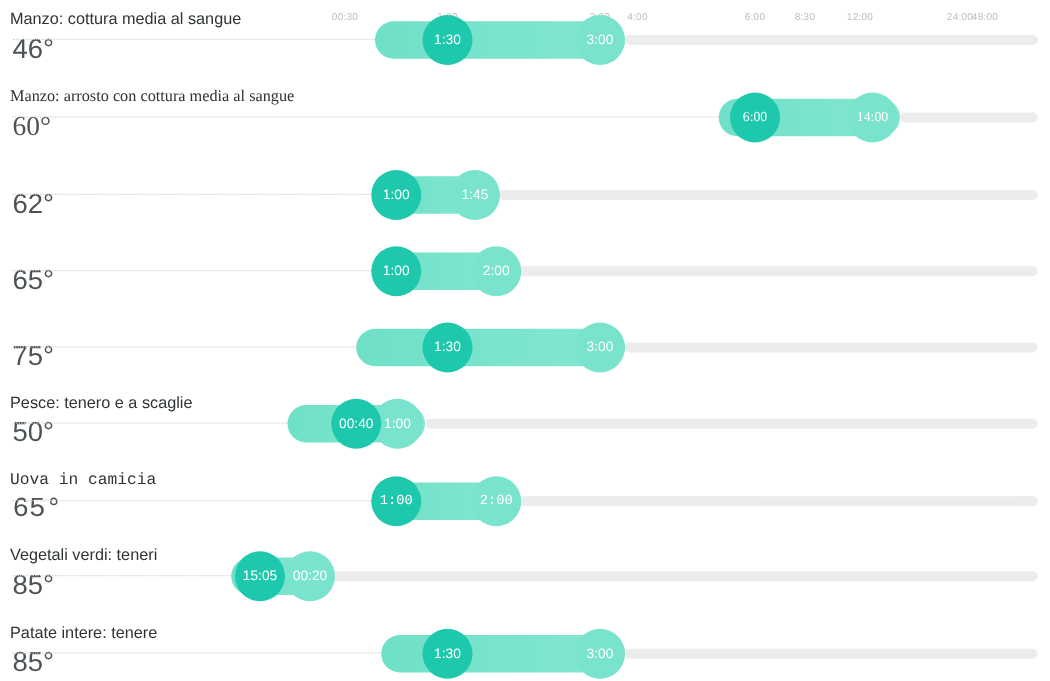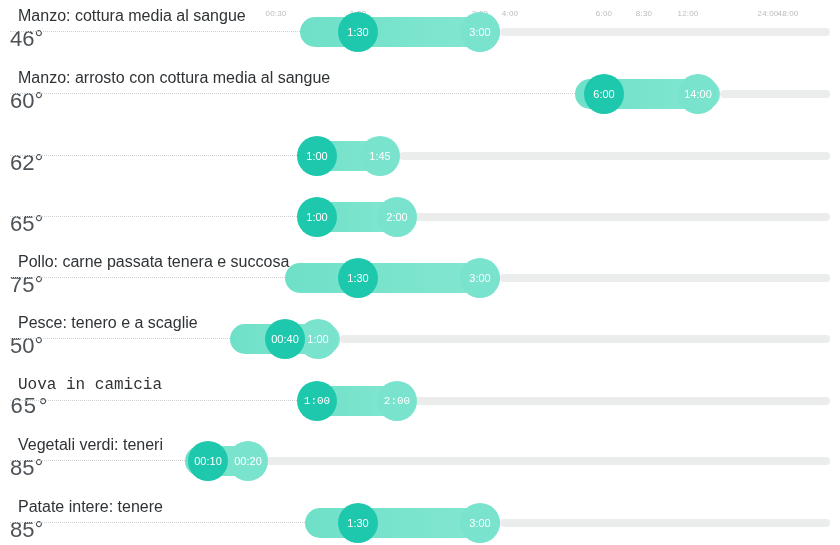--- a/index.html
+++ b/index.html
@@ -17,22 +17,22 @@
   .axis-tick{
     position:absolute;top:9px;
     font-size:8px;color:#b9bcbe;
     transform:translateX(-50%);
     white-space:nowrap;
     letter-spacing:0.2px;
   }
 
   .row{position:absolute;left:0;width:840px;}
   .row-label{
-    position:absolute;left:18px;
-    font-size:16px;color:#2f3336;
+    position:absolute;left:8px;
+    font-size:13px;color:#2f3336;
     white-space:nowrap;
   }
   .row-temp{
     position:absolute;left:10px;
     font-size:22px;color:#4d5256;
     font-weight:300;
     white-space:nowrap;
   }
   
   .track{
@@ -80,21 +80,21 @@
   <div id="rows">
       <div class="row" style="top: 4px; height: 60px;">
         <div class="row-label" style="top: 3px;">Manzo: cottura media al sangue</div>
         <div class="row-temp" style="top: 22px;">46°</div>
         <div class="leader" style="left: 10px; width: 290px; top: 27px;"></div>
         <div class="track" style="left: 500px; width: 330px; top: 24px;"></div>
         <div class="range" style="left: 300px; width: 200px; top: 13px; height: 30px;"></div>
         <div class="knob end" style="left: 460px; top: 8px; width: 40px; height: 40px;">3:00</div>
         <div class="knob start" style="left: 338px; top: 8px; width: 40px; height: 40px;">1:30</div>
       </div>
-      <div class="row" style="top: 66px; height: 60px;">
+      <div class="row" style="top: 66px; height: 60px; font-family: Liberation Serif, serif;">
         <div class="row-label" style="top: 3px;">Manzo: arrosto con cottura media al sangue</div>
         <div class="row-temp" style="top: 22px;">60°</div>
         <div class="leader" style="left: 10px; width: 565px; top: 27px;"></div>
         <div class="track" style="left: 720px; width: 110px; top: 24px;"></div>
         <div class="range" style="left: 575px; width: 145px; top: 13px; height: 30px;"></div>
         <div class="knob end" style="left: 678px; top: 8px; width: 40px; height: 40px;">14:00</div>
         <div class="knob start" style="left: 584px; top: 8px; width: 40px; height: 40px;">6:00</div>
       </div>
       <div class="row" style="top: 128px; height: 60px;">
         <div class="row-temp" style="top: 22px;">62°</div>
@@ -106,21 +106,20 @@
       </div>
       <div class="row" style="top: 189px; height: 60px;">
         <div class="row-temp" style="top: 22px;">65°</div>
         <div class="leader" style="left: 10px; width: 289px; top: 27px;"></div>
         <div class="track" style="left: 414px; width: 416px; top: 24px;"></div>
         <div class="range" style="left: 299px; width: 115px; top: 13px; height: 30px;"></div>
         <div class="knob end" style="left: 377px; top: 8px; width: 40px; height: 40px;">2:00</div>
         <div class="knob start" style="left: 297px; top: 8px; width: 40px; height: 40px;">1:00</div>
       </div>
       <div class="row" style="top: 250px; height: 60px;">
-        <div class="row-label" style="top: 3px;">Pollo: carne passata tenera e succosa</div>
         <div class="row-temp" style="top: 22px;">75°</div>
         <div class="leader" style="left: 10px; width: 275px; top: 27px;"></div>
         <div class="track" style="left: 500px; width: 330px; top: 24px;"></div>
         <div class="range" style="left: 285px; width: 215px; top: 13px; height: 30px;"></div>
         <div class="knob end" style="left: 460px; top: 8px; width: 40px; height: 40px;">3:00</div>
         <div class="knob start" style="left: 338px; top: 8px; width: 40px; height: 40px;">1:30</div>
       </div>
       <div class="row" style="top: 311px; height: 60px;">
         <div class="row-label" style="top: 3px;">Pesce: tenero e a scaglie</div>
         <div class="row-temp" style="top: 22px;">50°</div>
@@ -139,21 +138,21 @@
         <div class="knob end" style="left: 377px; top: 8px; width: 40px; height: 40px;">2:00</div>
         <div class="knob start" style="left: 297px; top: 8px; width: 40px; height: 40px;">1:00</div>
       </div>
       <div class="row" style="top: 433px; height: 60px;">
         <div class="row-label" style="top: 3px;">Vegetali verdi: teneri</div>
         <div class="row-temp" style="top: 22px;">85°</div>
         <div class="leader" style="left: 10px; width: 175px; top: 27px;"></div>
         <div class="track" style="left: 265px; width: 565px; top: 24px;"></div>
         <div class="range" style="left: 185px; width: 80px; top: 13px; height: 30px;"></div>
         <div class="knob end" style="left: 228px; top: 8px; width: 40px; height: 40px;">00:20</div>
-        <div class="knob start" style="left: 188px; top: 8px; width: 40px; height: 40px;">00:10</div>
+        <div class="knob start" style="left: 188px; top: 8px; width: 40px; height: 40px;">15:05</div>
       </div>
       <div class="row" style="top: 495px; height: 60px;">
         <div class="row-label" style="top: 3px;">Patate intere: tenere</div>
         <div class="row-temp" style="top: 22px;">85°</div>
         <div class="leader" style="left: 10px; width: 295px; top: 27px;"></div>
         <div class="track" style="left: 500px; width: 330px; top: 24px;"></div>
         <div class="range" style="left: 305px; width: 195px; top: 13px; height: 30px;"></div>
         <div class="knob end" style="left: 460px; top: 8px; width: 40px; height: 40px;">3:00</div>
         <div class="knob start" style="left: 338px; top: 8px; width: 40px; height: 40px;">1:30</div>
       </div>

